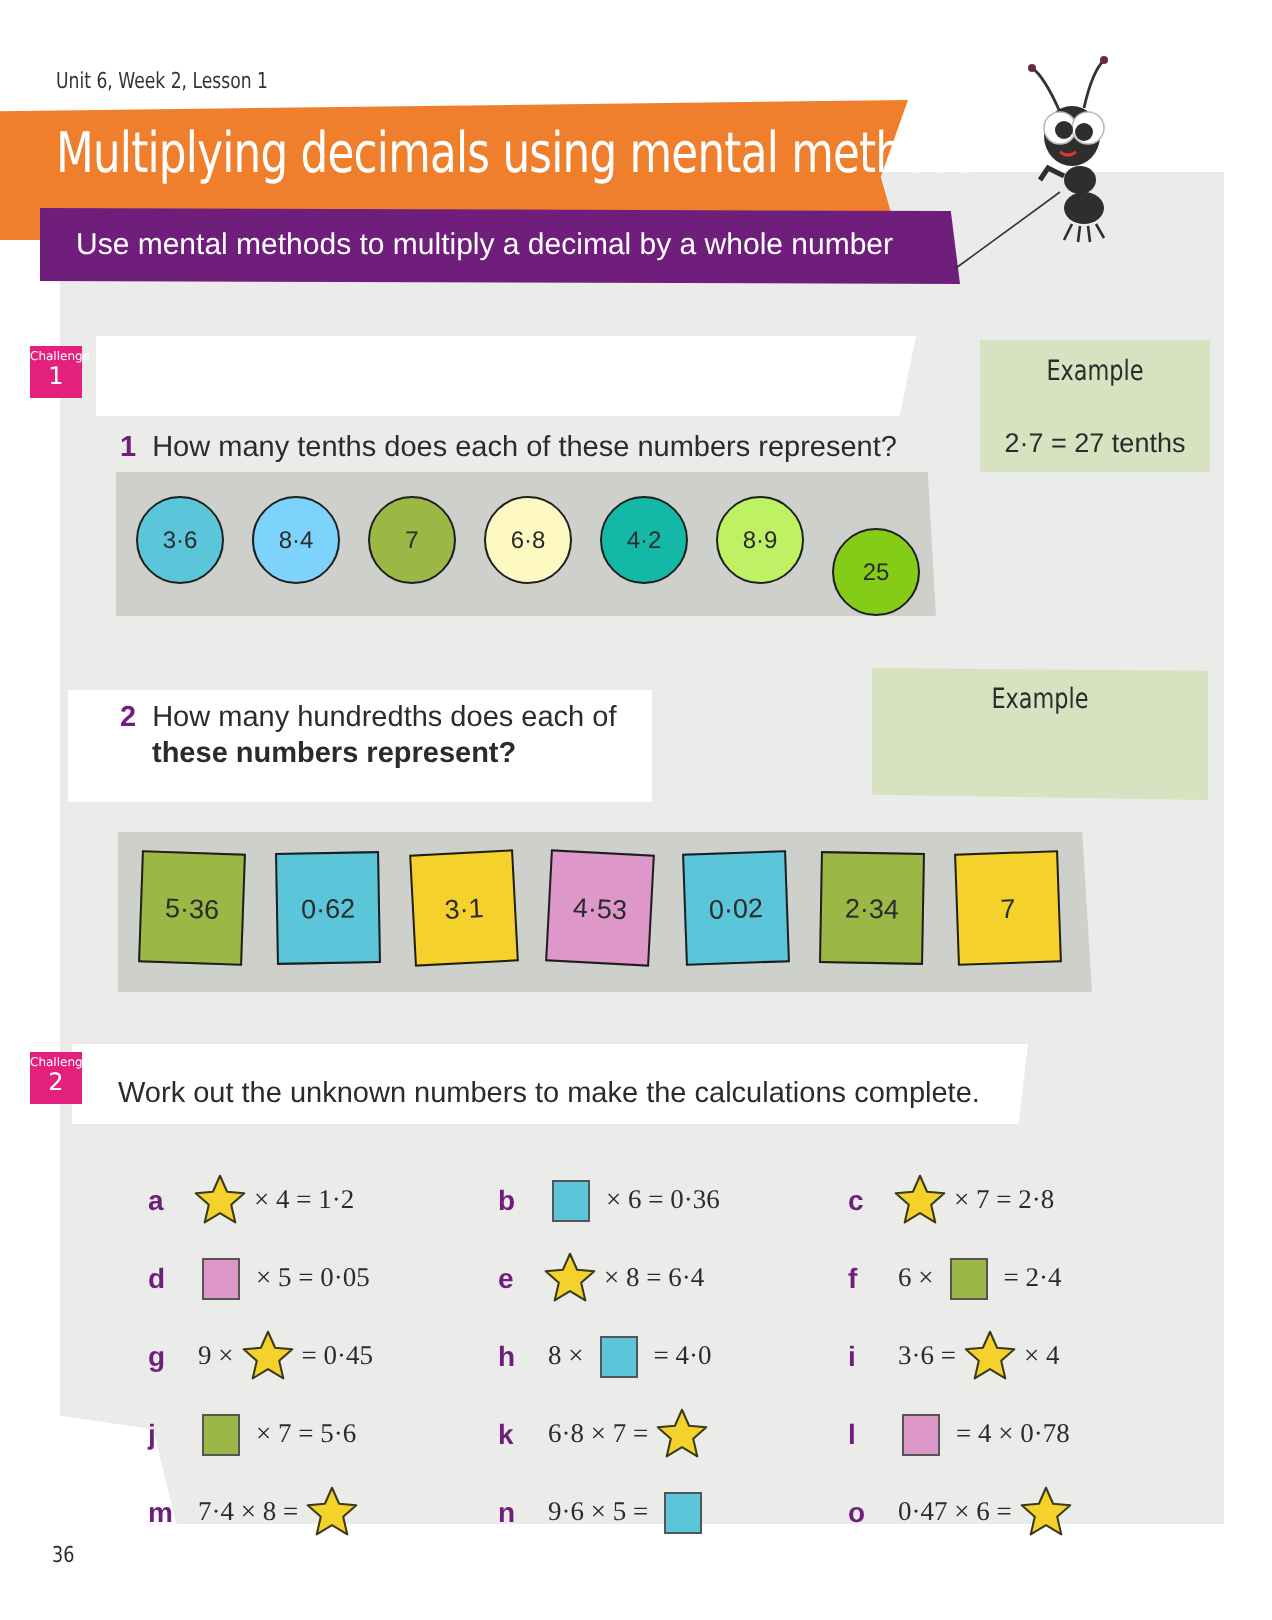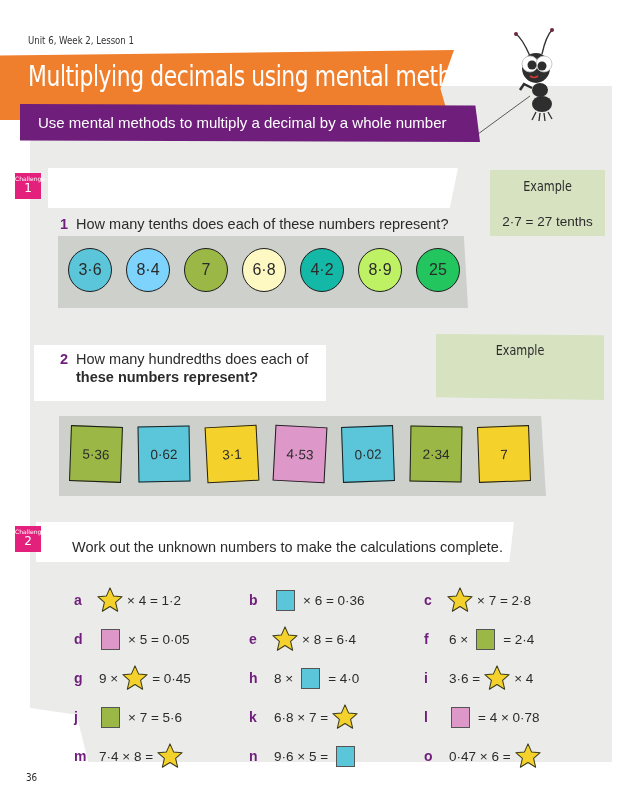--- a/index.html
+++ b/index.html
@@ -28,26 +28,26 @@
 
   .question-strip { position: absolute; background: #fff; }
   .q-num { color: #6f1e7c; font-weight: bold; margin-right: 8px; }
   .q-text { font-size: 14.5px; color: #2b2b2b; }
 
   .example-box { position: absolute; background: #d6e2c0; text-align: center; }
   .example-title { font-family: "DejaVu Sans", sans-serif; font-size: 14px; color: #2b2b2b; transform: scaleX(0.8); display: block; margin-top: 8px; }
   .example-body { font-size: 13.5px; color: #2b2b2b; display: block; margin-top: 20px; }
 
   .tray { position: absolute; background: #cdd0cb; }
-  .circle { position: absolute; width: 44px; height: 44px; border-radius: 50%; border: 1.5px solid #1e1e1e; display: flex; align-items: center; justify-content: center; font-size: 16px; color: #2b2b2b; }
+  .circle { position: absolute; width: 44px; height: 44px; border-radius: 50%; border: 1.5px solid #1e1e1e; display: flex; align-items: center; justify-content: center; font-size: 12px; color: #2b2b2b; }
   .card { position: absolute; width: 52px; height: 56px; border: 1.5px solid #1e1e1e; display: flex; align-items: center; justify-content: center; font-size: 13.5px; color: #2b2b2b; }
 
   .calc { position: absolute; font-size: 13.5px; color: #2b2b2b; display: flex; align-items: center; height: 30px; white-space: nowrap; }
   .calc .letter { color: #6f1e7c; font-weight: bold; width: 22px; display: inline-block; font-size: 14px; }
-  .calc .part { margin: 0 3px; }
+  .calc .part { margin: 0 3px; font-family: Liberation Serif, serif; }
   .shape-star { width: 28px; height: 28px; display: inline-block; }
   .shape-sq { width: 19px; height: 21px; border: 1px solid #555; display: inline-block; margin: 0 5px; }
 
   .page-num { position: absolute; left: 26px; top: 771px; font-size: 11px; font-family: "DejaVu Sans", sans-serif; transform: scaleX(0.8); transform-origin: left; }
 </style>
 </head>
 <body>
 
 <div class="gray-bg"></div>
 
@@ -96,21 +96,21 @@
 </div>
 
 <div class="tray" style="left:58px; top:236px; width:410px; height:72px; clip-path: polygon(0 0, 99% 0, 100% 100%, 0 100%);"></div>
 <div id="circles">
     <div class="circle" style="left: 68px; top: 248px; background: rgb(91, 198, 217);">3·6</div>
     <div class="circle" style="left: 126px; top: 248px; background: #7dd3fc;">8·4</div>
     <div class="circle" style="left: 184px; top: 248px; background: rgb(155, 183, 69);">7</div>
     <div class="circle" style="left: 242px; top: 248px; background: #fef9c3;">6·8</div>
     <div class="circle" style="left: 300px; top: 248px; background: #14b8a6;">4·2</div>
     <div class="circle" style="left: 358px; top: 248px; background: #bef264;">8·9</div>
-    <div class="circle" style="left: 416px; top: 248px; background: #22c55e;">25</div>
+    <div class="circle" style="left: 416px; top: 264px; background: #84cc16;">25</div>
   </div>
 
 <div class="question-strip" style="left:34px; top:345px; width:292px; height:56px;"></div>
 <div class="q-text" style="position:absolute; left:60px; top:350px; line-height:18px;">
   <span class="q-num">2</span><span>How many hundredths does each of</span><br>
   <span style="margin-left:16px;font-weight:bold;">these numbers represent?</span>
 </div>
 
 <div class="example-box" style="left:436px; top:334px; width:168px; height:66px; clip-path: polygon(0 0, 100% 2%, 100% 100%, 0 96%);">
   <span class="example-title">Example</span>
@@ -125,21 +125,21 @@
     <div class="card" style="left: 342px; top: 426px; background: rgb(91, 198, 217); transform: rotate(-2deg);">0·02</div>
     <div class="card" style="left: 410px; top: 426px; background: rgb(155, 183, 69); transform: rotate(1deg);">2·34</div>
     <div class="card" style="left: 478px; top: 426px; background: rgb(245, 210, 43); transform: rotate(-2deg);">7</div>
   </div>
 
 <div class="question-strip" style="left:36px; top:522px; width:478px; height:40px; clip-path: polygon(0 0, 100% 0, 99% 100%, 0 100%);"></div>
 <div class="challenge-badge" style="left:15px; top:526px;">
   <span class="cb-word">Challenge</span>
   <span class="cb-num">2</span>
 </div>
-<div class="q-text" style="position:absolute; left:72px; top:539px; white-space:nowrap;">Work out the unknown numbers to make the calculations complete.</div>
+<div class="q-text" style="position:absolute; left:59px; top:539px; white-space:nowrap;">Work out the unknown numbers to make the calculations complete.</div>
 
 <div id="calcs">
     <div class="calc" style="left: 74px; top: 585px;">
       <span class="letter">a</span>
       <span class="shape-star"><svg viewBox="0 0 30 30" width="28" height="28">
           <path d="M15 2 L18.8 10.6 L28 11.4 L21 17.6 L23.2 27 L15 22 L6.8 27 L9 17.6 L2 11.4 L11.2 10.6 Z" fill="#f5d22b" stroke="#3a3a1a" stroke-width="1.1" stroke-linejoin="round"></path>
         </svg></span>
       <span class="part">× 4 = 1·2</span>
     </div>
     <div class="calc" style="left: 249px; top: 585px;">

